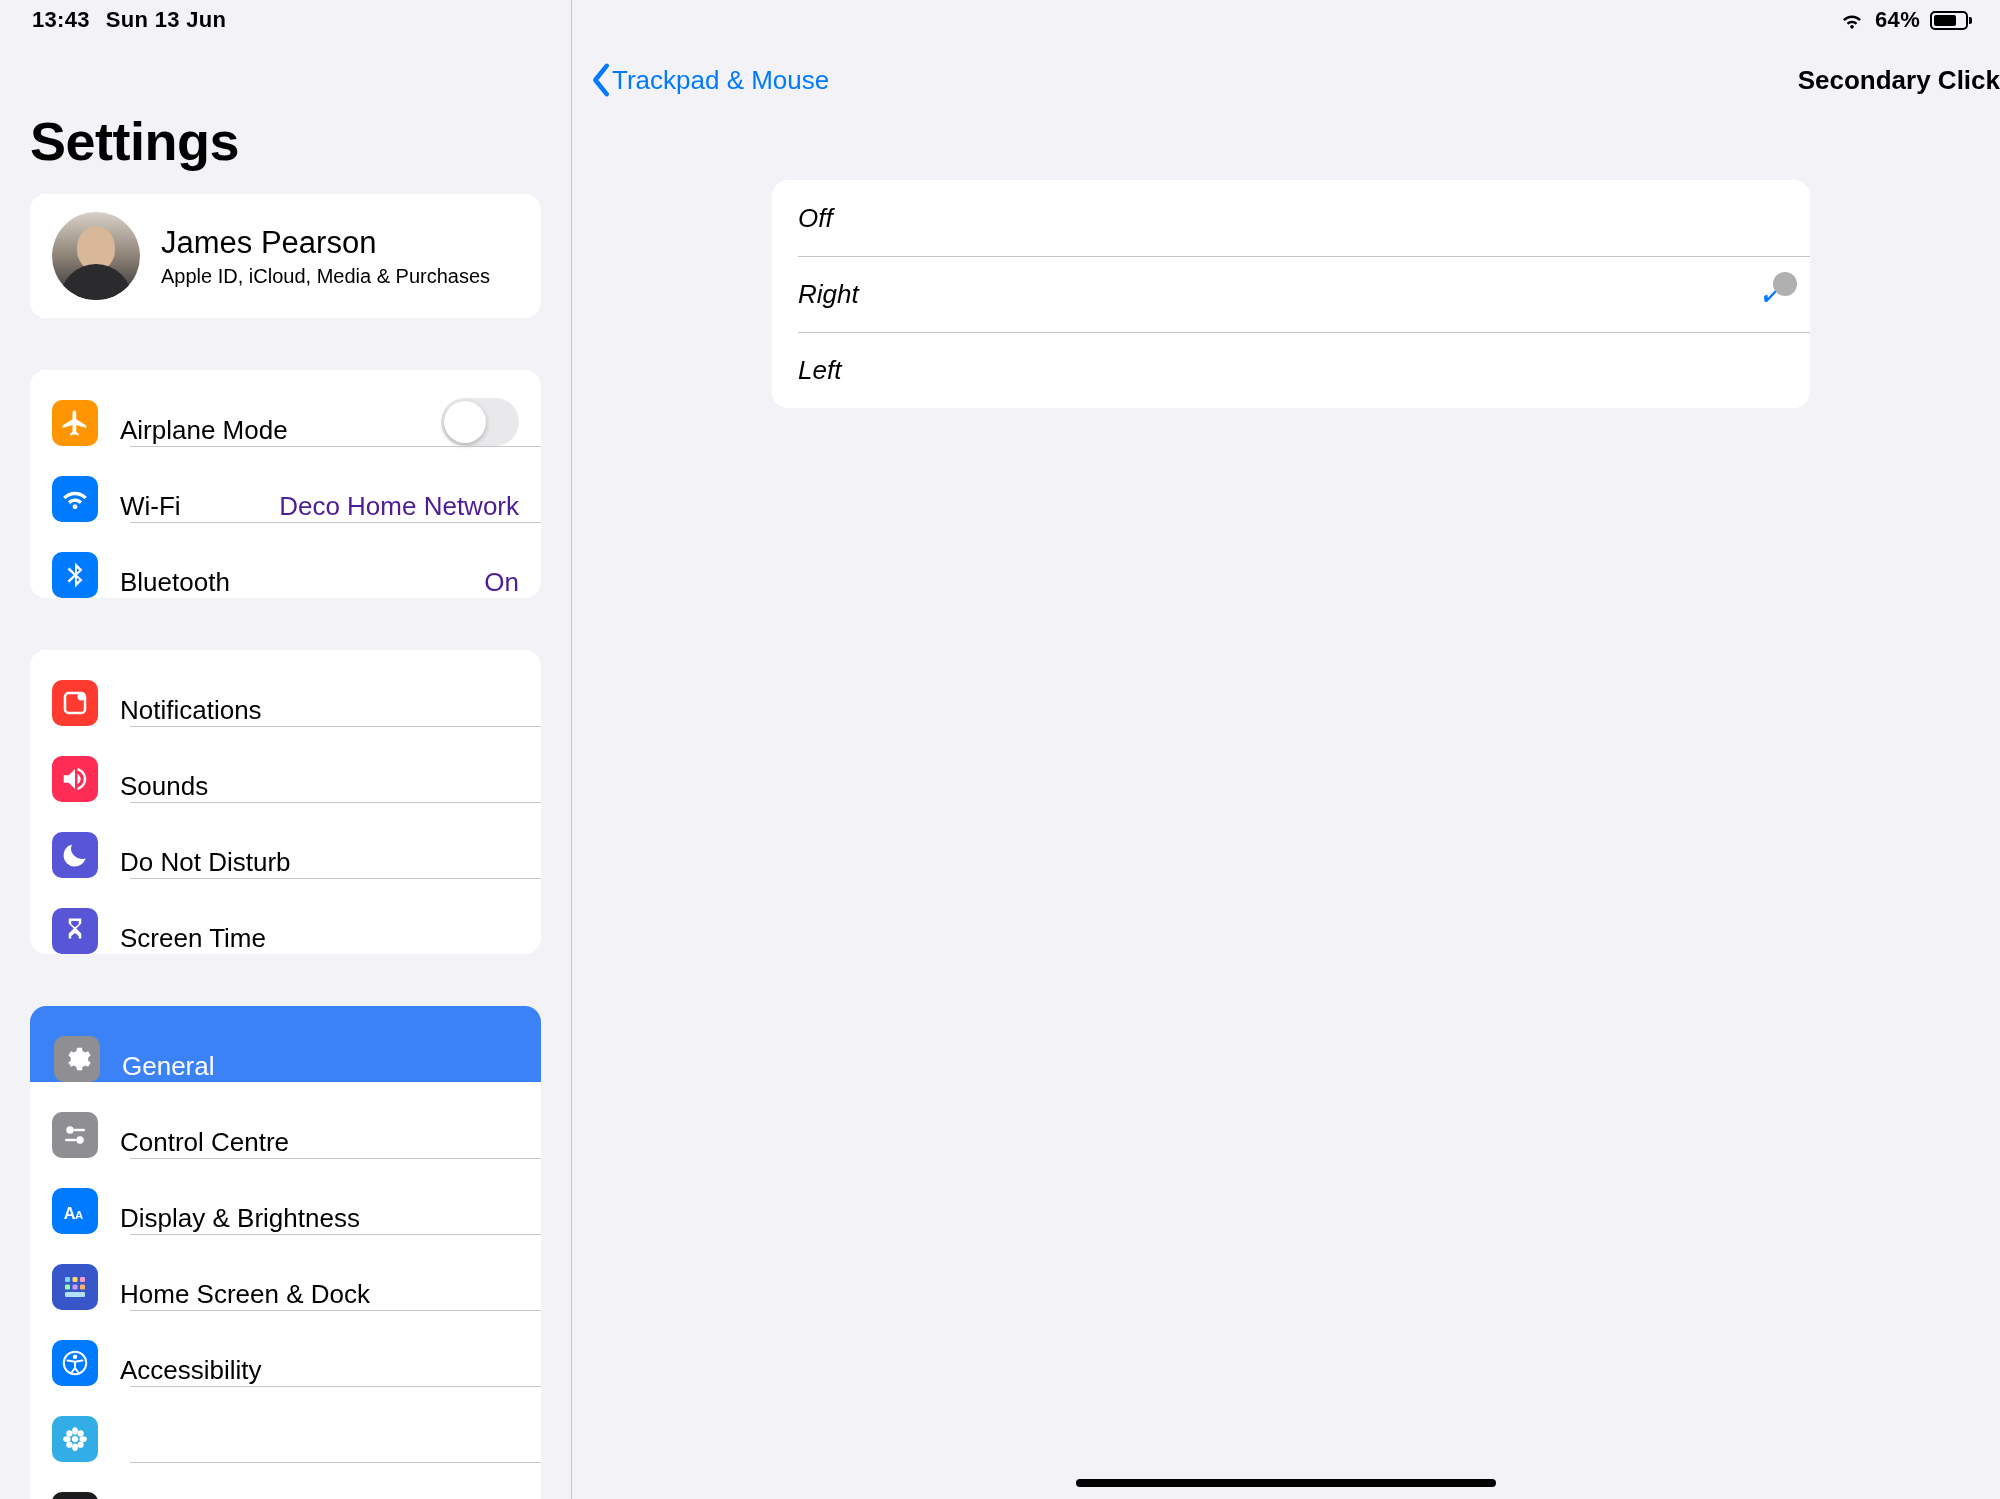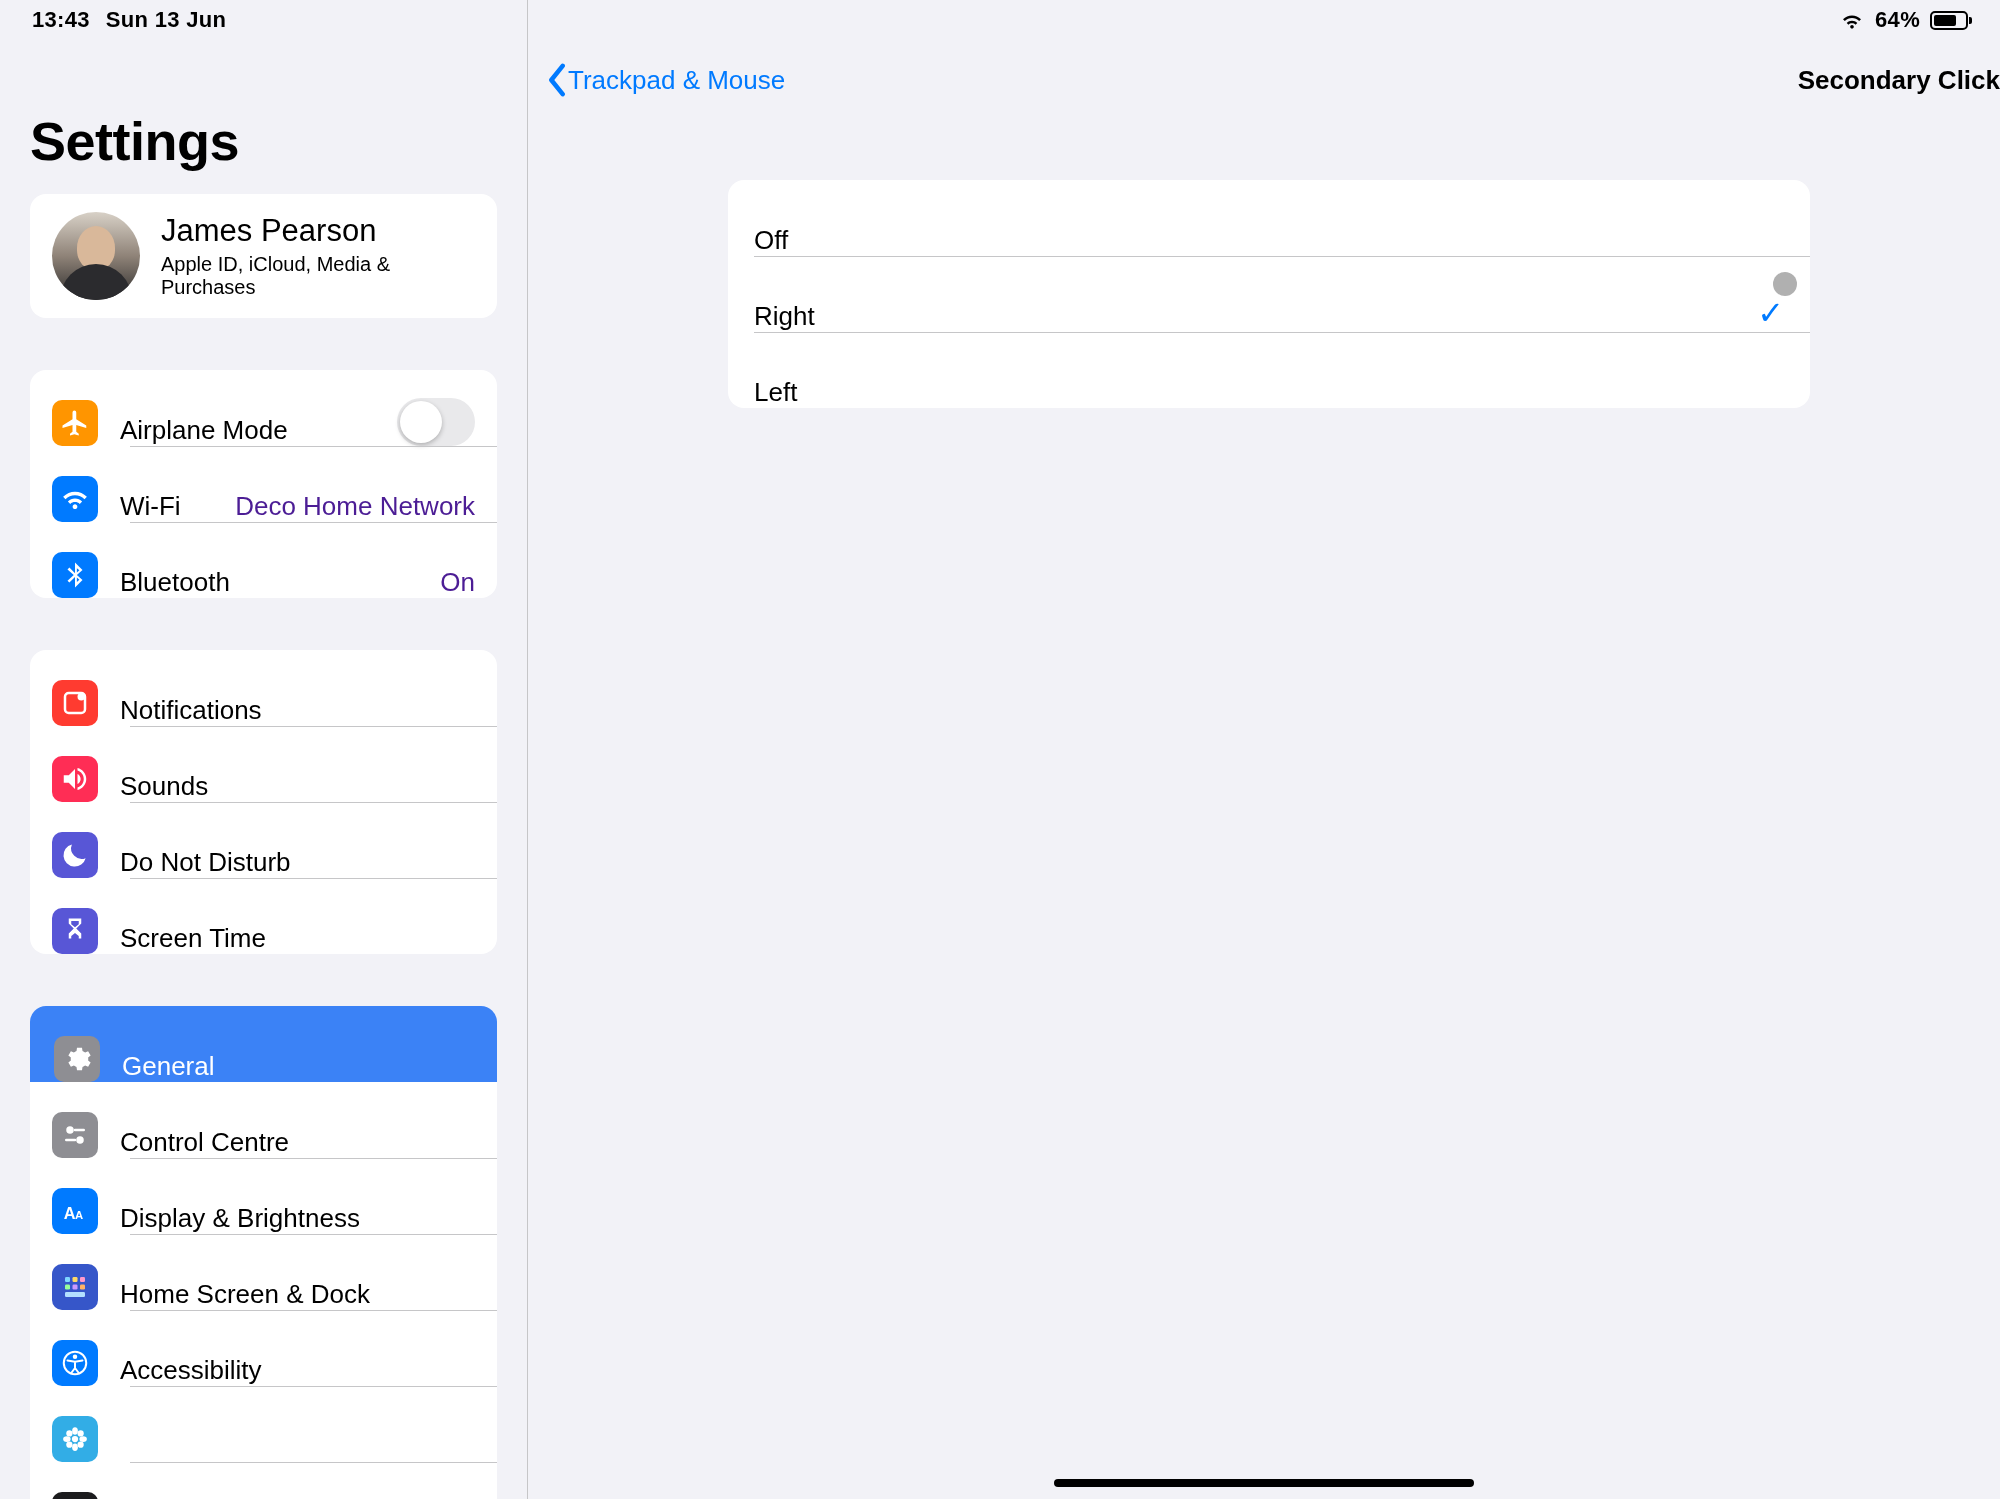--- a/index.html
+++ b/index.html
@@ -73,21 +73,21 @@
       background: #000;
       border-radius: 2px;
     }
     .wifi-icon {
       width: 26px;
       height: 20px;
     }
 
     
     .sidebar {
-      width: 528px;
+      width: 572px;
       height: 100%;
       border-right: 1px solid #c6c6c8;
       overflow: hidden;
       padding-top: 110px;
     }
     .sidebar-inner {
       padding: 0 30px;
     }
     .sidebar h1 {
       font-size: 54px;
@@ -242,26 +242,27 @@
     .detail-body {
       padding: 70px 190px 0 200px;
     }
     .option-card {
       background: #fff;
       border-radius: 16px;
       overflow: hidden;
     }
     .opt {
       display: flex;
-      align-items: flex-end;
+      align-items: center;
       justify-content: space-between;
       height: 76px;
       padding: 0 26px;
       position: relative;
       font-size: 26px;
+      font-style: italic;
     }
     .opt + .opt::before {
       content: "";
       position: absolute;
       left: 26px;
       right: 0;
       top: 0;
       height: 1px;
       background: #c6c6c8;
     }

